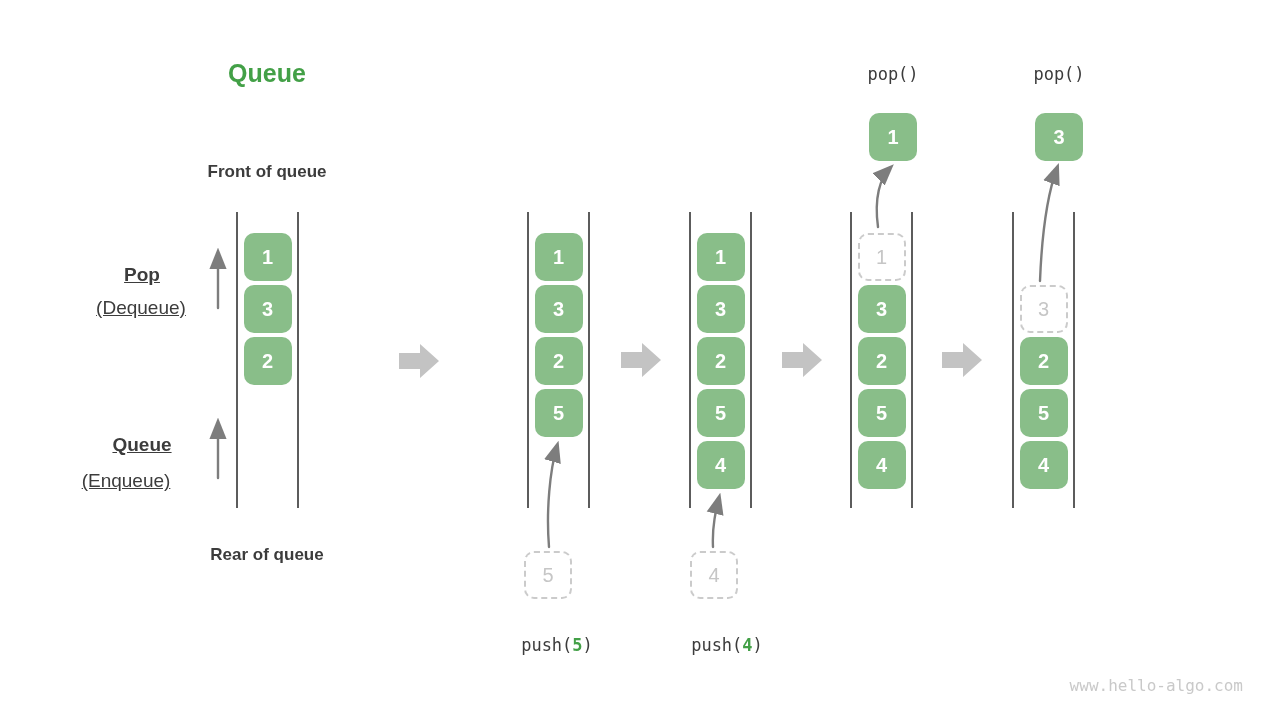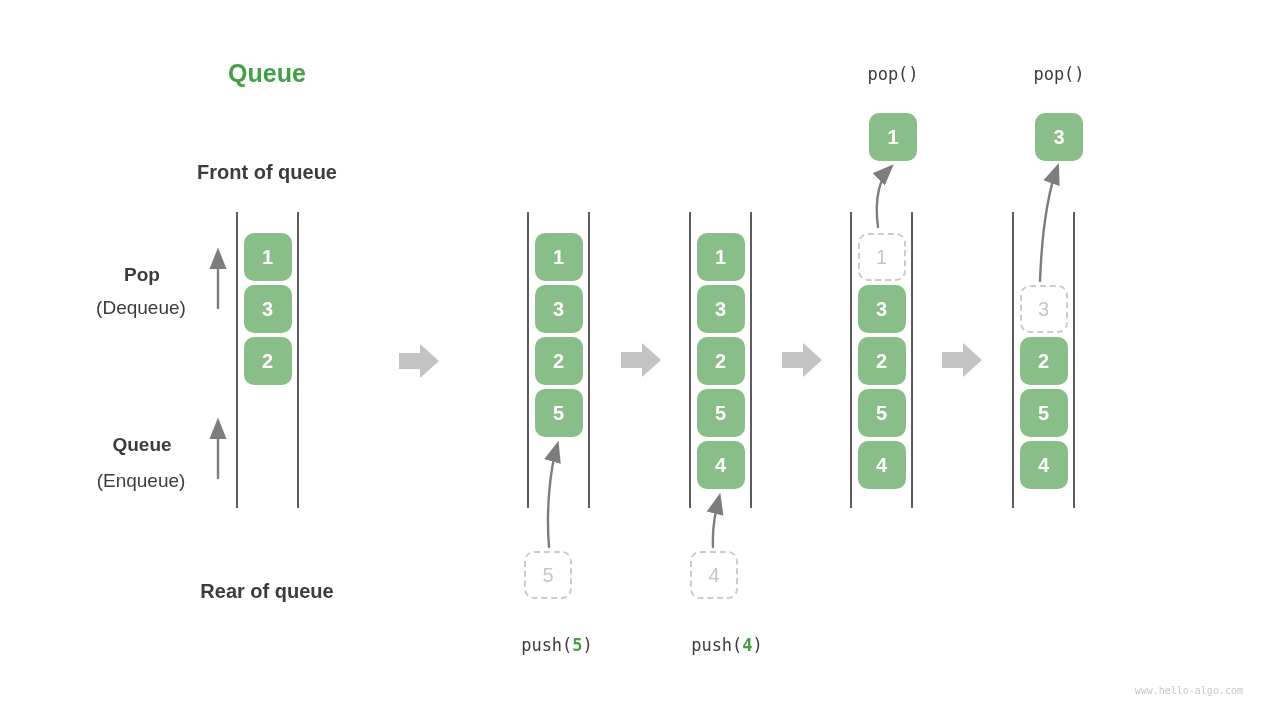--- a/index.html
+++ b/index.html
@@ -15,56 +15,56 @@
     --watermark:#C9C9C9;
   }
   html,body{margin:0;padding:0;}
   body{
     width:1280px;height:720px;background:#ffffff;position:relative;overflow:hidden;
     font-family:"Liberation Sans",sans-serif;
   }
   .abs{position:absolute;}
   .ctr{transform:translate(-50%,-50%);white-space:nowrap;}
   .title{font-weight:bold;font-size:25px;color:var(--title-green);}
-  .caption{font-weight:bold;font-size:20px;color:var(--text-dark);}
-  .side-label{font-size:19px;color:var(--text-dark);}
+  .caption{font-weight:bold;font-size:17px;color:var(--text-dark);}
+  .side-label{font-size:19px;color:var(--text-dark);text-decoration:underline;}
   .side-label.strong{font-weight:bold;}
   .cell{
     width:48px;height:48px;border-radius:10px;box-sizing:border-box;
     background:var(--cell-green);color:#ffffff;font-weight:bold;font-size:20px;
     display:flex;align-items:center;justify-content:center;
   }
   .cell.dashed{
     background:#ffffff;border:2px dashed var(--dashed-border);
     color:var(--dashed-text);font-weight:400;
   }
   .rail{width:2px;background:var(--rail);}
   .mono{font-family:"DejaVu Sans Mono",monospace;font-size:17px;color:var(--text-dark);}
   .mono .arg{color:var(--code-green);font-weight:bold;}
-  .watermark{font-family:"DejaVu Sans Mono",monospace;font-size:10px;color:var(--watermark);margin-top:9px;}
+  .watermark{font-family:"DejaVu Sans Mono",monospace;font-size:16px;color:var(--watermark);}
   svg.overlay{left:0;top:0;pointer-events:none;z-index:5;}
   .arrow-line{stroke:var(--arrow);stroke-width:2.4;fill:none;stroke-linecap:round;}
   .block-arrow{fill:var(--block-arrow);}
 </style>
 </head>
 <body style="--cell-green: #89BE89; --title-green: #43A047; --code-green: #43A047; --text-dark: #3C3C3C; --rail: #5C5C5C; --arrow: #7D7D7D; --block-arrow: #C3C3C3; --dashed-border: #CBCBCB; --dashed-text: #C6C6C6; --watermark: #C9C9C9;">
 
 <div class="abs" style="left:0;top:0;width:1280px;height:720px;">
 
   <div class="abs ctr title" style="left:267px;top:73px;">Queue</div>
 
   <div class="abs ctr caption" style="left:267px;top:172px;">Front of queue</div>
 
-  <div class="abs ctr caption" style="left:267px;top:555px;margin-top:36px;">Rear of queue</div>
+  <div class="abs ctr caption" style="left:267px;top:555px;">Rear of queue</div>
 
   <div class="abs ctr side-label strong" style="left:142px;top:275px;">Pop</div>
   <div class="abs ctr side-label" style="left:141px;top:308px;">(Dequeue)</div>
 
   <div class="abs ctr side-label strong" style="left:142px;top:445px;">Queue</div>
-  <div class="abs ctr side-label" style="left:141px;top:481px;">(Enqueue)</div>
+  <div class="abs ctr side-label" style="left:126px;top:481px;">(Enqueue)</div>
 
   <div id="columns" class="abs" style="left:0;top:0;width:1280px;height:720px;">
       <div class="abs rail" style="left: 236px; top: 212px; height: 296px;"></div>
       <div class="abs rail" style="left: 297px; top: 212px; height: 296px;"></div>
       <div class="abs cell" style="left: 243.5px; top: 233px;">1</div>
       <div class="abs cell" style="left: 243.5px; top: 285px;">3</div>
       <div class="abs cell" style="left: 243.5px; top: 337px;">2</div>
       <div class="abs rail" style="left: 527px; top: 212px; height: 296px;"></div>
       <div class="abs rail" style="left: 588px; top: 212px; height: 296px;"></div>
       <div class="abs cell" style="left: 534.5px; top: 233px;">1</div>

